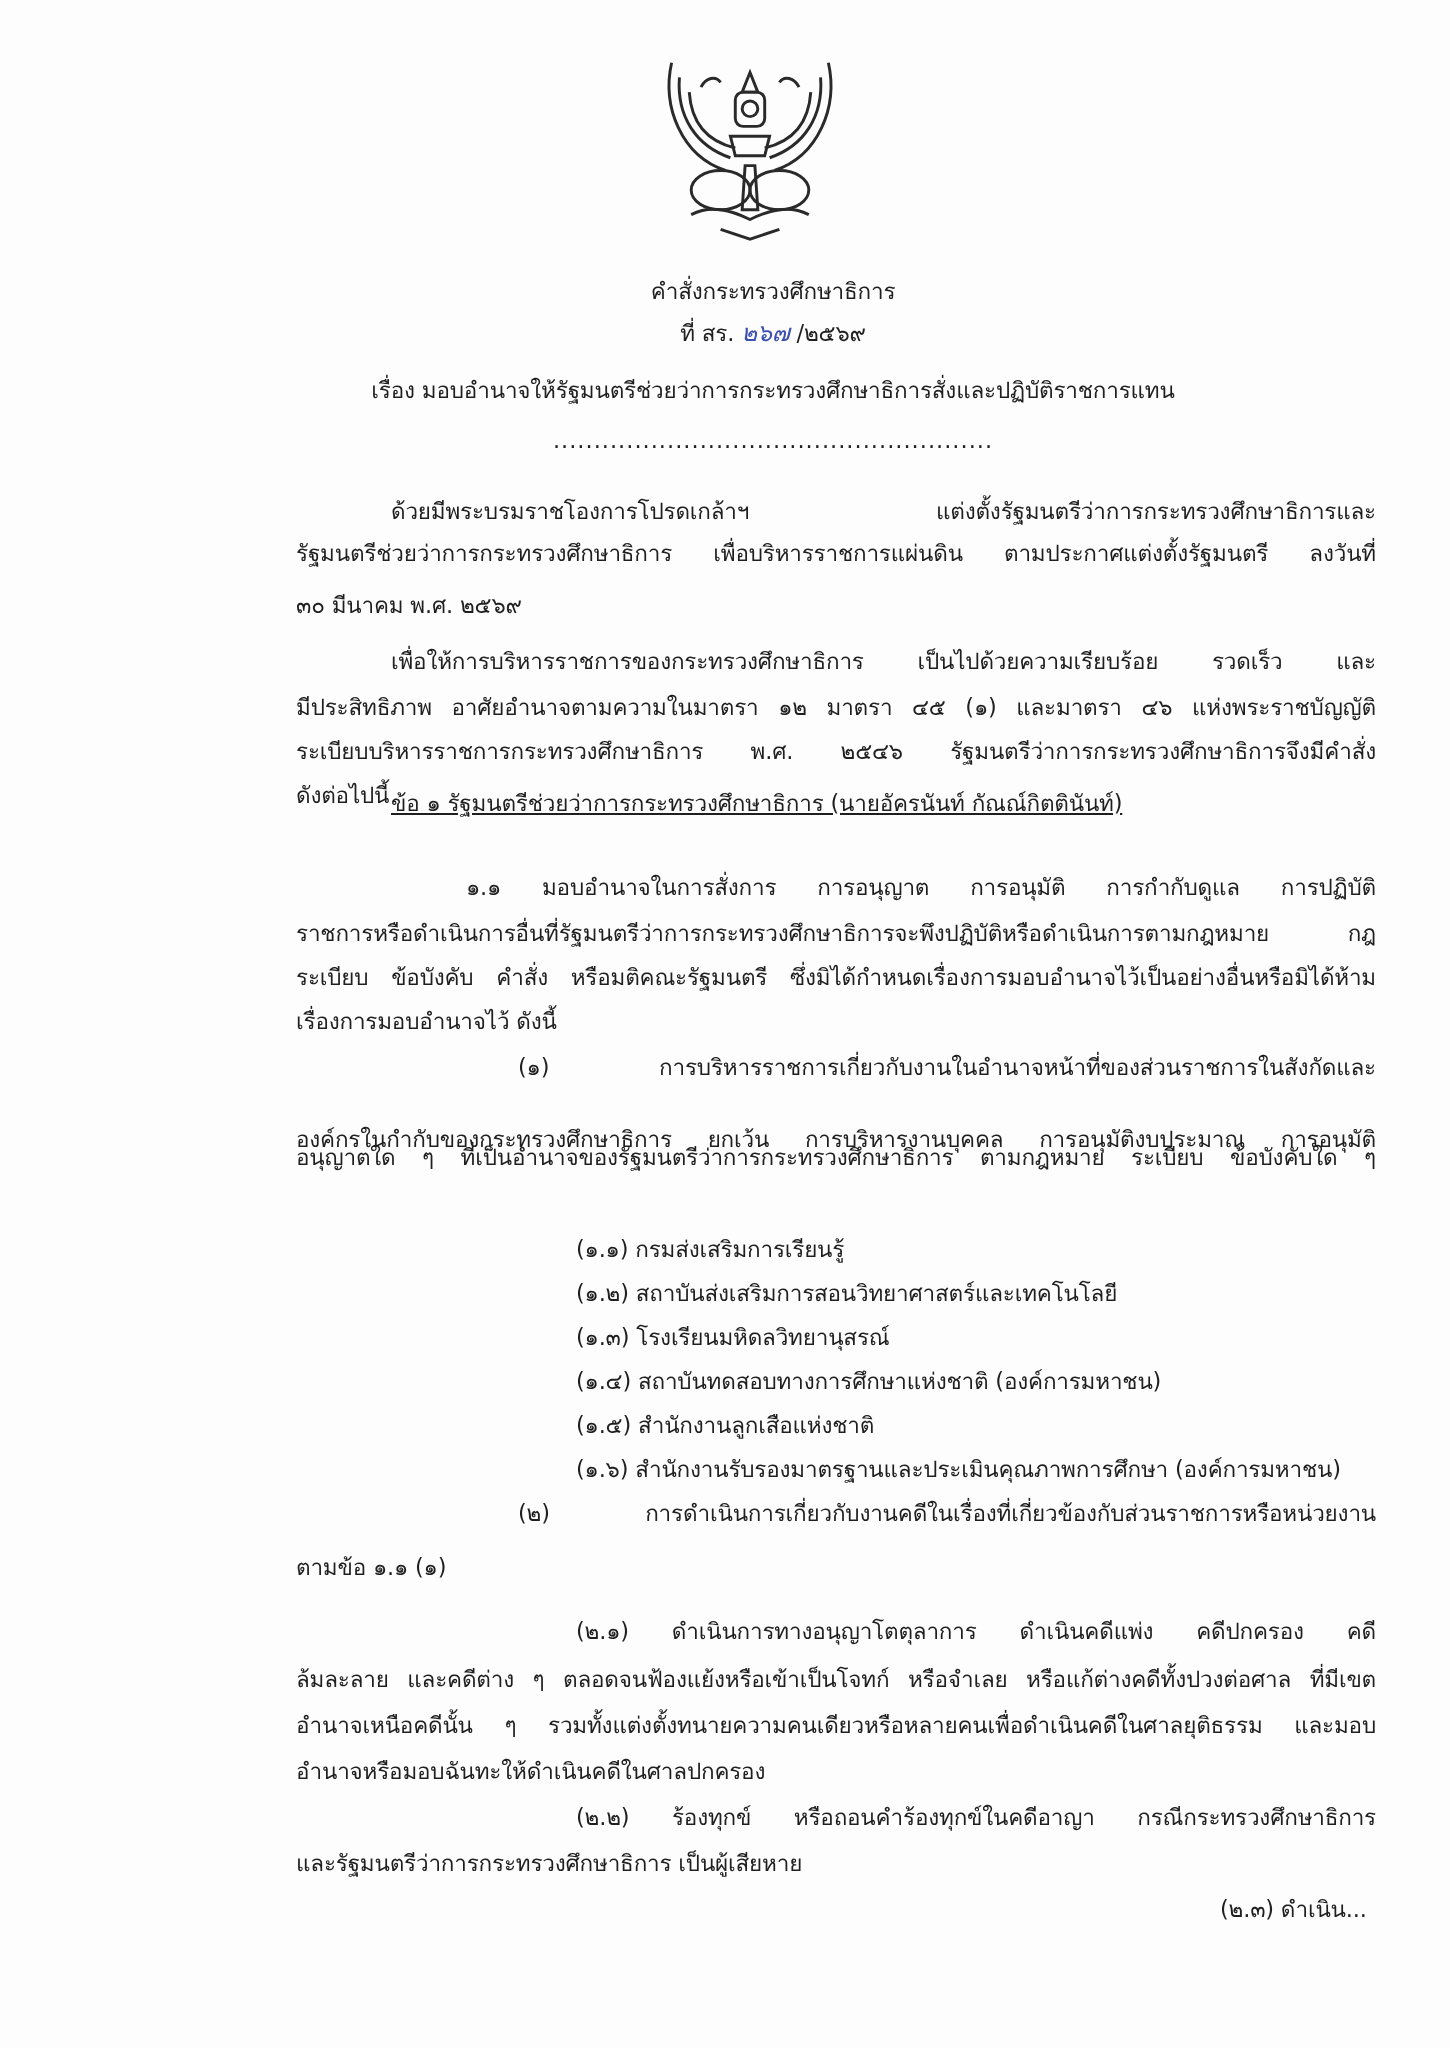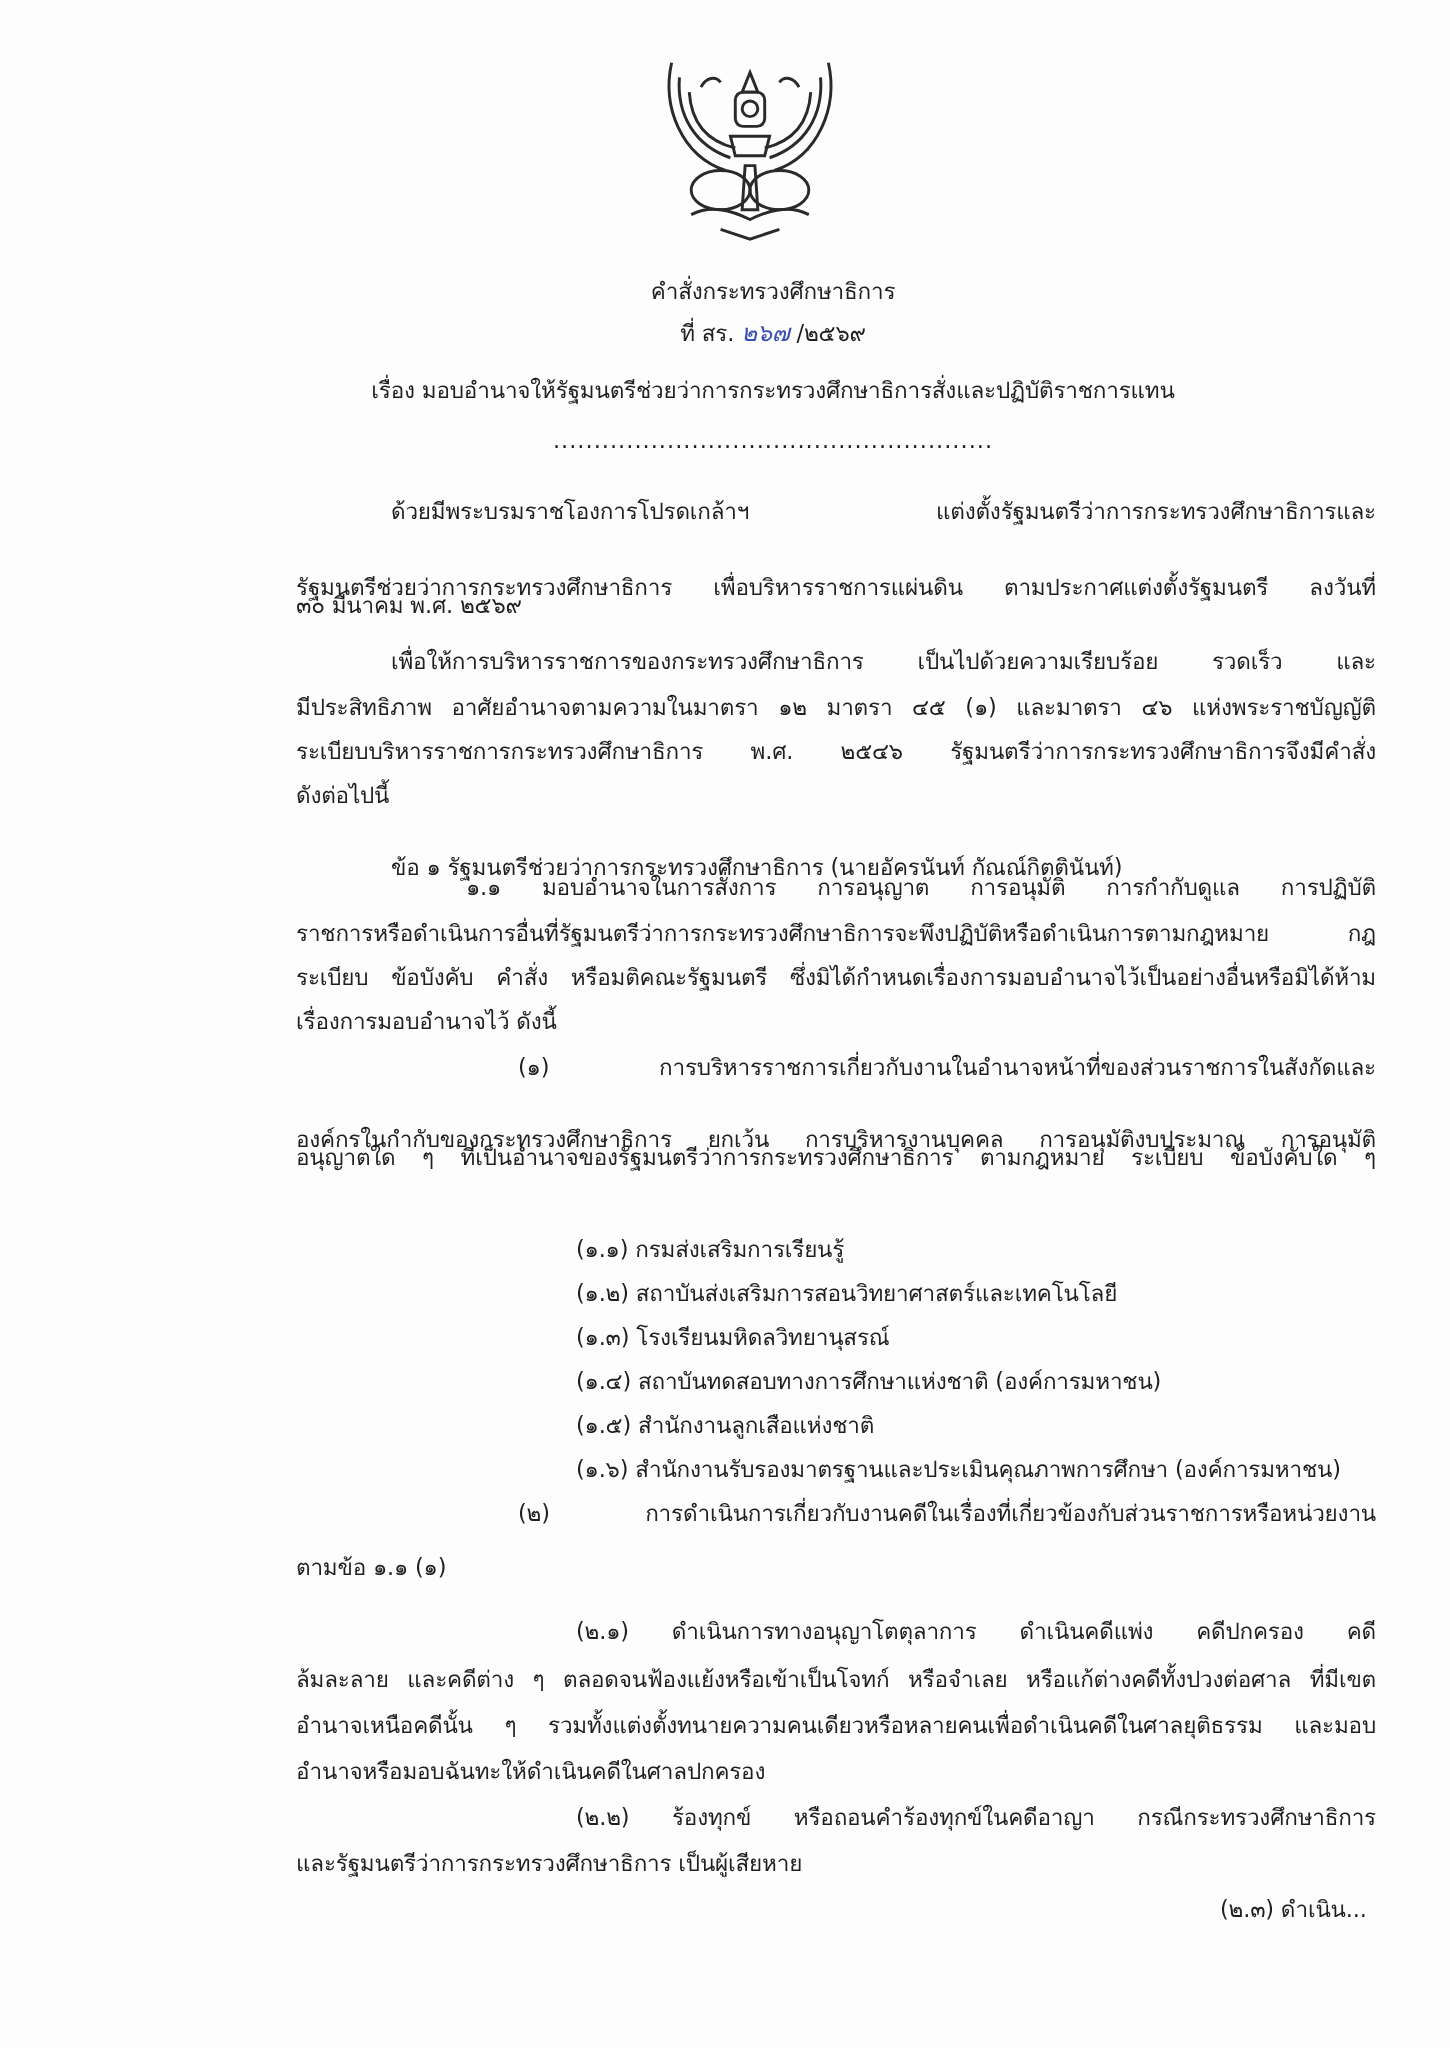--- a/index.html
+++ b/index.html
@@ -49,29 +49,29 @@
     <span>ที่ สร.</span>
     <span class="handwritten">๒๖๗</span>
     <span>/๒๕๖๙</span>
   </div>
 
   <div class="line center" style="top:375px;">เรื่อง มอบอำนาจให้รัฐมนตรีช่วยว่าการกระทรวงศึกษาธิการสั่งและปฏิบัติราชการแทน</div>
 
   <div class="line center dots" style="top:425px;">......................................................</div>
 
   <div class="line justify" style="top:496px; left:343px; width:985px;">ด้วยมีพระบรมราชโองการโปรดเกล้าฯ แต่งตั้งรัฐมนตรีว่าการกระทรวงศึกษาธิการและ</div>
-  <div class="line justify" style="top:572px;">รัฐมนตรีช่วยว่าการกระทรวงศึกษาธิการ เพื่อบริหารราชการแผ่นดิน ตามประกาศแต่งตั้งรัฐมนตรี ลงวันที่</div>
+  <div class="line justify" style="top:538px;">รัฐมนตรีช่วยว่าการกระทรวงศึกษาธิการ เพื่อบริหารราชการแผ่นดิน ตามประกาศแต่งตั้งรัฐมนตรี ลงวันที่</div>
   <div class="line justify last" style="top:590px;">๓๐ มีนาคม พ.ศ. ๒๕๖๙</div>
 
   <div class="line justify" style="top:646px; left:343px; width:985px;">เพื่อให้การบริหารราชการของกระทรวงศึกษาธิการ เป็นไปด้วยความเรียบร้อย รวดเร็ว และ</div>
   <div class="line justify" style="top:692px;">มีประสิทธิภาพ อาศัยอำนาจตามความในมาตรา ๑๒ มาตรา ๔๕ (๑) และมาตรา ๔๖ แห่งพระราชบัญญัติ</div>
   <div class="line justify" style="top:736px;">ระเบียบบริหารราชการกระทรวงศึกษาธิการ พ.ศ. ๒๕๔๖ รัฐมนตรีว่าการกระทรวงศึกษาธิการจึงมีคำสั่ง</div>
   <div class="line justify last" style="top:780px;">ดังต่อไปนี้</div>
 
-  <div class="line justify last" style="top:852px; left:343px; width:985px;">ข้อ ๑ รัฐมนตรีช่วยว่าการกระทรวงศึกษาธิการ (นายอัครนันท์ กัณณ์กิตตินันท์)</div>
+  <div class="line justify last" style="top:788px; left:343px; width:985px;text-decoration:underline;">ข้อ ๑ รัฐมนตรีช่วยว่าการกระทรวงศึกษาธิการ (นายอัครนันท์ กัณณ์กิตตินันท์)</div>
 
   <div class="line justify" style="top:872px; left:418px; width:910px;">๑.๑ มอบอำนาจในการสั่งการ การอนุญาต การอนุมัติ การกำกับดูแล การปฏิบัติ</div>
   <div class="line justify" style="top:918px;">ราชการหรือดำเนินการอื่นที่รัฐมนตรีว่าการกระทรวงศึกษาธิการจะพึงปฏิบัติหรือดำเนินการตามกฎหมาย กฎ</div>
   <div class="line justify" style="top:962px;">ระเบียบ ข้อบังคับ คำสั่ง หรือมติคณะรัฐมนตรี ซึ่งมิได้กำหนดเรื่องการมอบอำนาจไว้เป็นอย่างอื่นหรือมิได้ห้าม</div>
   <div class="line justify last" style="top:1006px;">เรื่องการมอบอำนาจไว้ ดังนี้</div>
 
   <div class="line justify" style="top:1052px; left:470px; width:858px;">(๑) การบริหารราชการเกี่ยวกับงานในอำนาจหน้าที่ของส่วนราชการในสังกัดและ</div>
   <div class="line justify" style="top:1098px;margin-top:26px;">องค์กรในกำกับของกระทรวงศึกษาธิการ ยกเว้น การบริหารงานบุคคล การอนุมัติงบประมาณ การอนุมัติ</div>
   <div class="line justify" style="top:1142px;">อนุญาตใด ๆ ที่เป็นอำนาจของรัฐมนตรีว่าการกระทรวงศึกษาธิการ ตามกฎหมาย ระเบียบ ข้อบังคับใด ๆ</div>
 

